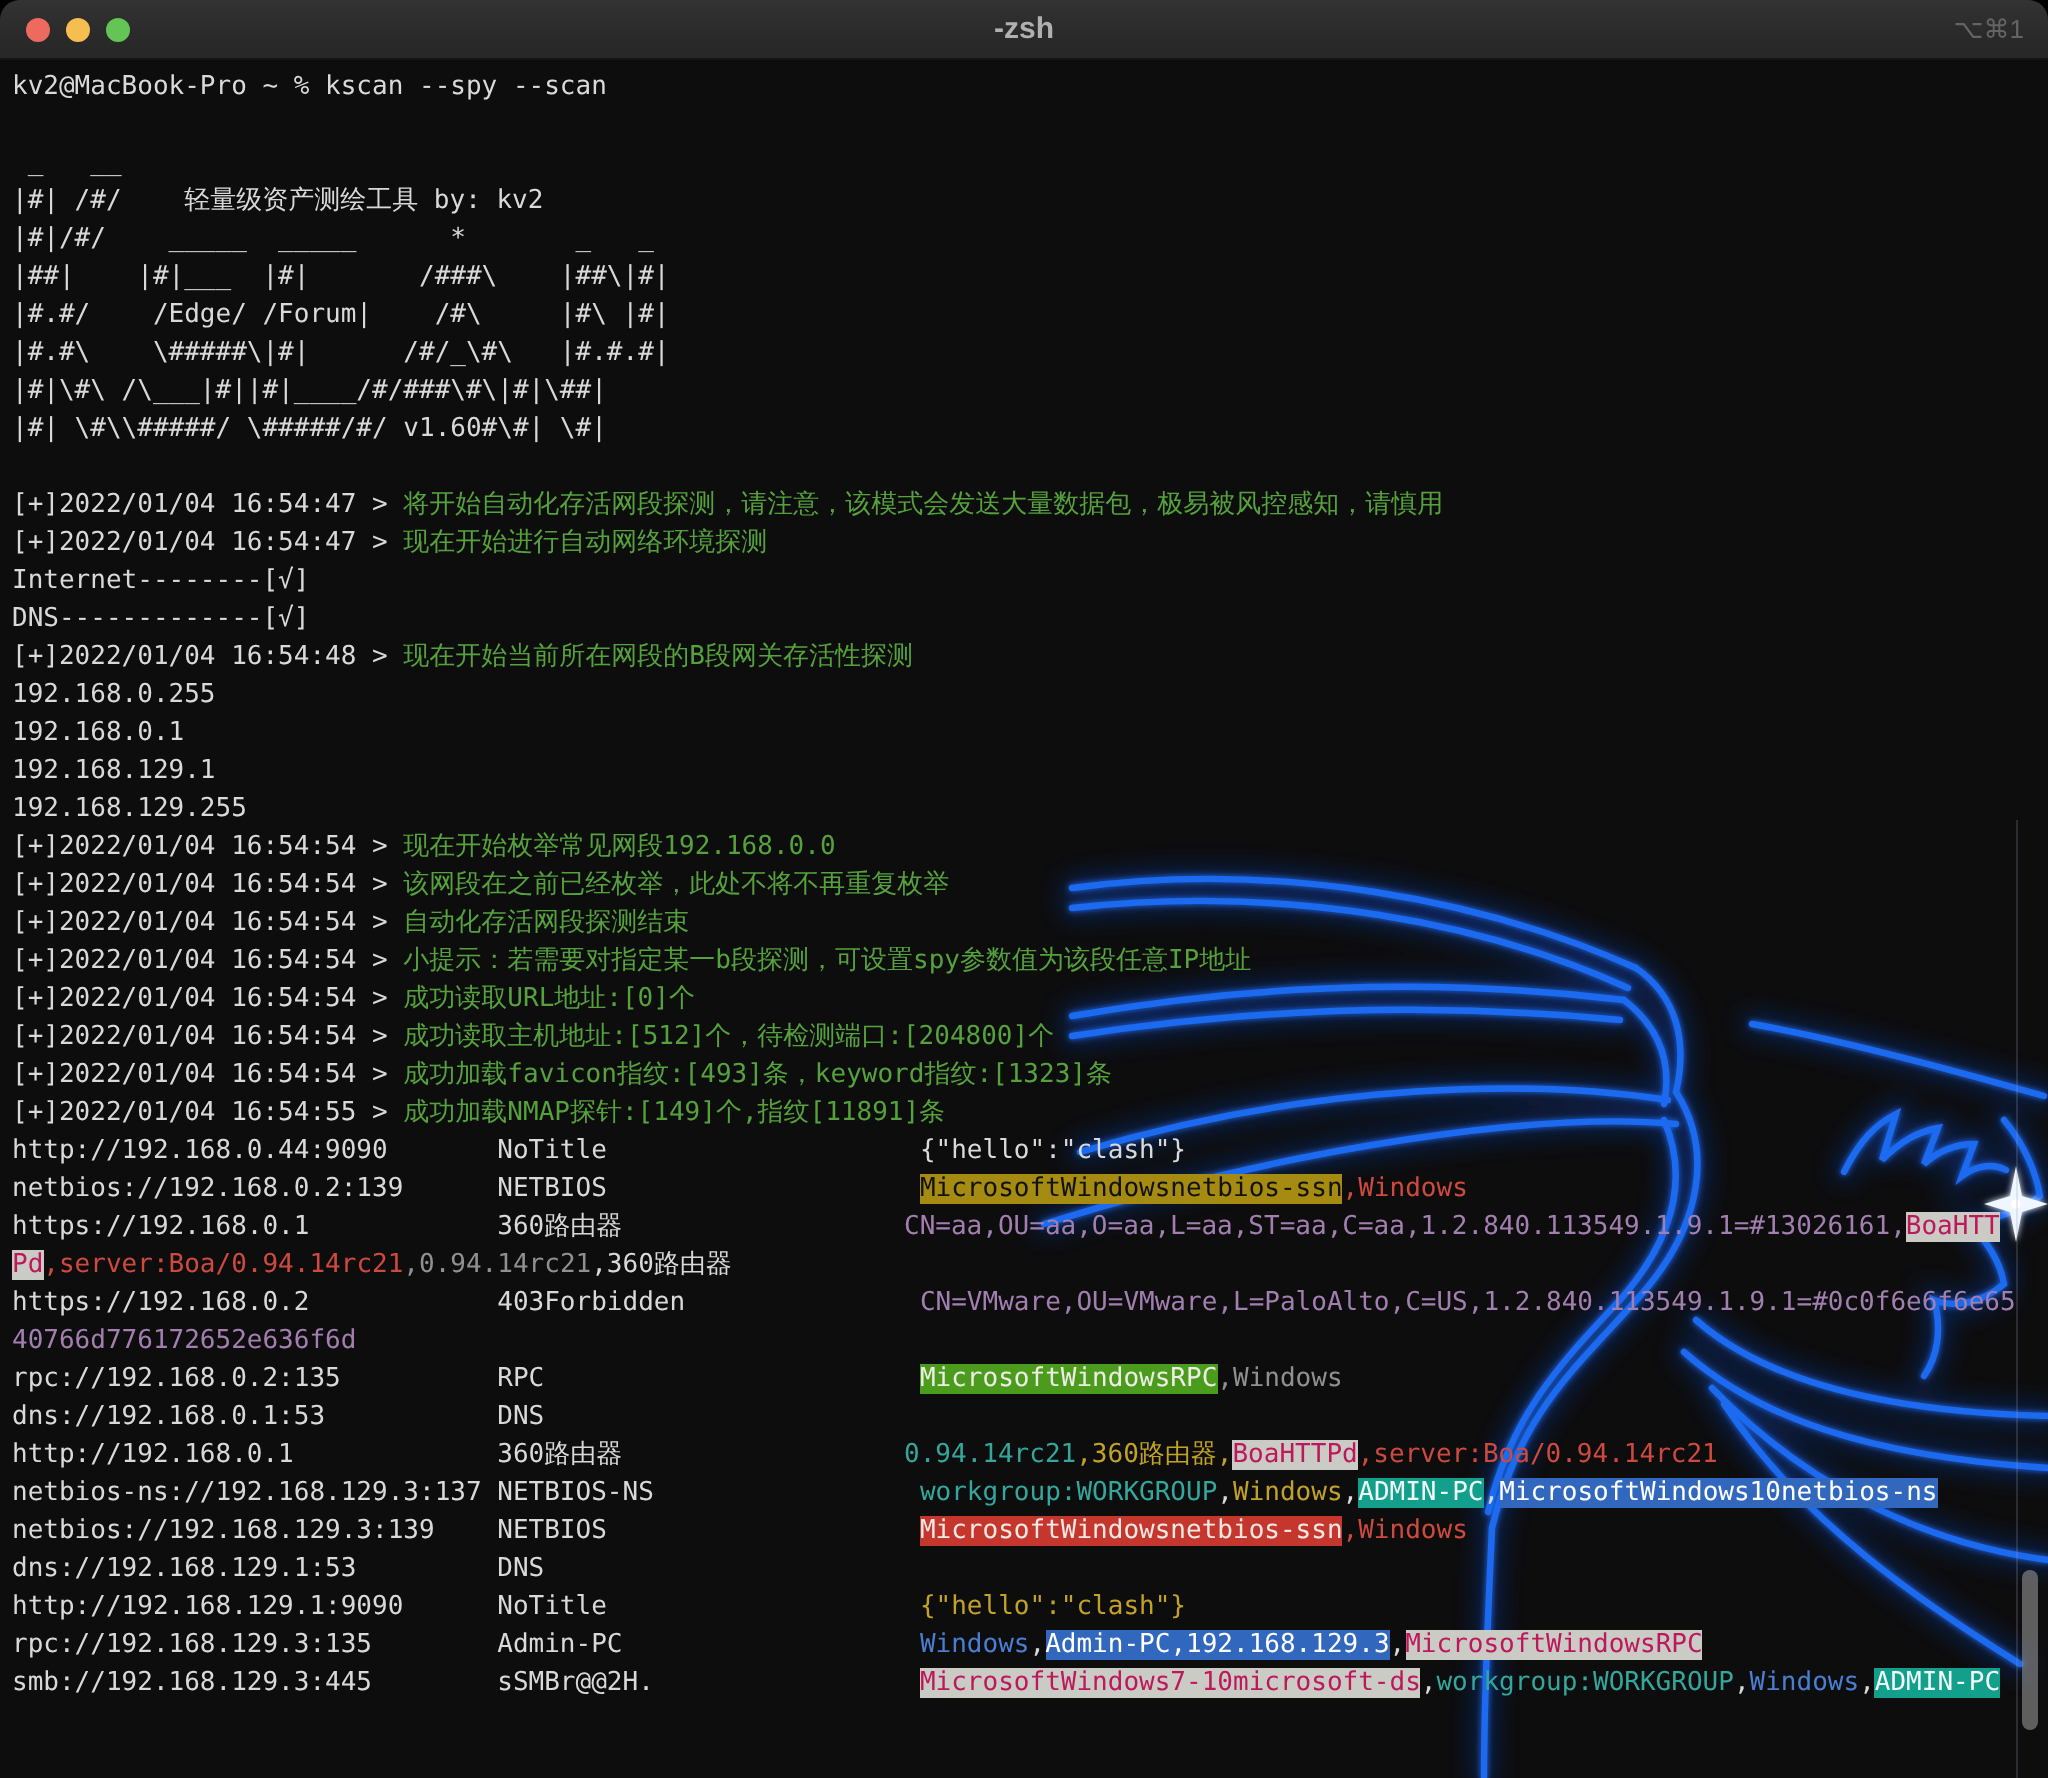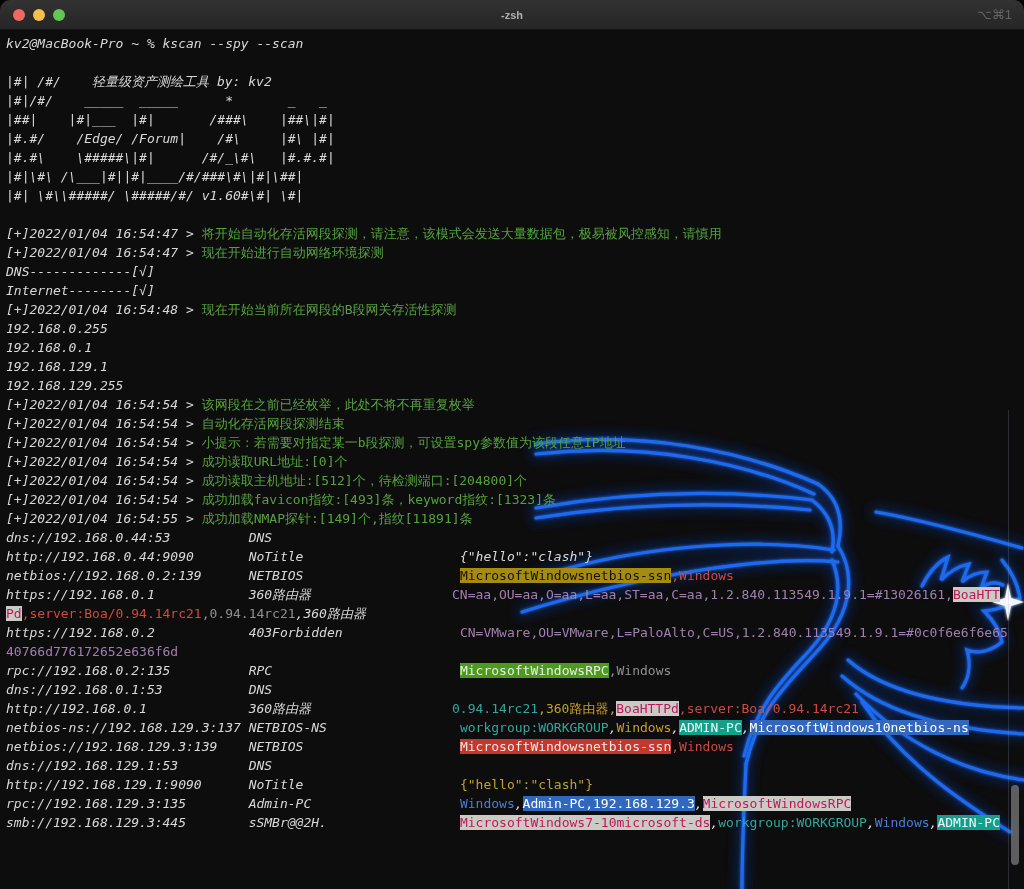--- a/index.html
+++ b/index.html
@@ -13,38 +13,38 @@
     position:relative;height:30px;
     background:linear-gradient(180deg,#333333 0%,#2a2a2a 60%,#272727 100%);
     border-bottom:1px solid #151515;box-sizing:border-box;
   }
   .traffic{position:absolute;top:9px;width:12px;height:12px;border-radius:50%;}
   #tl-close{left:13px;background:var(--tl-red,#ee6a5f);}
   #tl-min{left:33px;background:var(--tl-yellow,#f6be4f);}
   #tl-zoom{left:53px;background:var(--tl-green,#62c554);}
   #win-title{
     position:absolute;left:0;right:0;top:0;height:30px;line-height:30px;text-align:center;
-    color:var(--title-text,#b0b0b0);font-size:11px;font-weight:bold;
+    color:var(--title-text,#b0b0b0);font-size:15px;font-weight:bold;
     font-family:"Liberation Sans","DejaVu Sans",sans-serif;
   }
   #win-shortcut{
     position:absolute;right:12px;top:0;height:30px;line-height:30px;
     color:var(--shortcut-text,#646464);font-size:13px;
     font-family:"Liberation Sans","DejaVu Sans",sans-serif;
   }
   
   #dragon{position:absolute;left:0;top:0;width:1024px;height:889px;z-index:0;pointer-events:none;}
   
   #term{
     position:relative;z-index:1;padding:4px 0 0 6px;
     font-size:13px;
   }
   .line{height:19px;line-height:19px;white-space:pre;}
   .seg{white-space:pre;}
-  .w {color:var(--white,#d9d9d9);font-style:italic;}
+  .w {color:var(--white,#d9d9d9);}
   .g {color:var(--green,#55a23c);}
   .r {color:var(--red,#ce4a3f);}
   .y {color:var(--yellow,#c2a226);}
   .p {color:var(--purple,#a27fb0);}
   .c {color:var(--cyan,#33a79c);}
   .b {color:var(--blue,#497fd3);}
   .gy{color:var(--gray,#909090);}
   .hl-olive{background:var(--hl-olive,#a58b12);color:#12120a;}
   .hl-green{background:var(--hl-green,#4b9b1d);color:#ededE6;}
   .hl-red  {background:var(--hl-red,#c5372c);color:#f2e9e7;}
@@ -111,45 +111,46 @@
       <path d="M 1008 583 L 1011 598 L 1024 602 L 1011 606 L 1008 621 L 1005 606 L 992 602 L 1005 598 Z" fill="#f0f6ff"></path>
       <circle cx="1008" cy="602" r="2.4" fill="#ffffff"></circle>
     </g>
   </svg>
 
   <div id="edge-line"></div>
 
   <div id="term">
       <div class="line"><span class="seg w">kv2@MacBook-Pro ~ % kscan --spy --scan</span></div>
       <div class="line"></div>
+      <div class="line"><span class="seg w"> _   __</span></div>
       <div class="line"><span class="seg w">|#| /#/    轻量级资产测绘工具 by: kv2</span></div>
       <div class="line"><span class="seg w">|#|/#/    _____  _____      *       _   _</span></div>
       <div class="line"><span class="seg w">|##|    |#|___  |#|       /###\    |##\|#|</span></div>
       <div class="line"><span class="seg w">|#.#/    /Edge/ /Forum|    /#\     |#\ |#|</span></div>
       <div class="line"><span class="seg w">|#.#\    \#####\|#|      /#/_\#\   |#.#.#|</span></div>
       <div class="line"><span class="seg w">|#|\#\ /\___|#||#|____/#/###\#\|#|\##|</span></div>
       <div class="line"><span class="seg w">|#| \#\\#####/ \#####/#/ v1.60#\#| \#|</span></div>
       <div class="line"></div>
       <div class="line"><span class="seg w">[+]2022/01/04 16:54:47 &gt; </span><span class="seg g">将开始自动化存活网段探测，请注意，该模式会发送大量数据包，极易被风控感知，请慎用</span></div>
       <div class="line"><span class="seg w">[+]2022/01/04 16:54:47 &gt; </span><span class="seg g">现在开始进行自动网络环境探测</span></div>
+      <div class="line"><span class="seg w">Internet--------[√]</span></div>
       <div class="line"><span class="seg w">DNS-------------[√]</span></div>
-      <div class="line"><span class="seg w">Internet--------[√]</span></div>
       <div class="line"><span class="seg w">[+]2022/01/04 16:54:48 &gt; </span><span class="seg g">现在开始当前所在网段的B段网关存活性探测</span></div>
       <div class="line"><span class="seg w">192.168.0.255</span></div>
       <div class="line"><span class="seg w">192.168.0.1</span></div>
       <div class="line"><span class="seg w">192.168.129.1</span></div>
       <div class="line"><span class="seg w">192.168.129.255</span></div>
+      <div class="line"><span class="seg w">[+]2022/01/04 16:54:54 &gt; </span><span class="seg g">现在开始枚举常见网段192.168.0.0</span></div>
       <div class="line"><span class="seg w">[+]2022/01/04 16:54:54 &gt; </span><span class="seg g">该网段在之前已经枚举，此处不将不再重复枚举</span></div>
       <div class="line"><span class="seg w">[+]2022/01/04 16:54:54 &gt; </span><span class="seg g">自动化存活网段探测结束</span></div>
       <div class="line"><span class="seg w">[+]2022/01/04 16:54:54 &gt; </span><span class="seg g">小提示：若需要对指定某一b段探测，可设置spy参数值为该段任意IP地址</span></div>
       <div class="line"><span class="seg w">[+]2022/01/04 16:54:54 &gt; </span><span class="seg g">成功读取URL地址:[0]个</span></div>
       <div class="line"><span class="seg w">[+]2022/01/04 16:54:54 &gt; </span><span class="seg g">成功读取主机地址:[512]个，待检测端口:[204800]个</span></div>
       <div class="line"><span class="seg w">[+]2022/01/04 16:54:54 &gt; </span><span class="seg g">成功加载favicon指纹:[493]条，keyword指纹:[1323]条</span></div>
       <div class="line"><span class="seg w">[+]2022/01/04 16:54:55 &gt; </span><span class="seg g">成功加载NMAP探针:[149]个,指纹[11891]条</span></div>
-      <div class="line"><span class="seg w">dns://192.168.0.44:53          DNS</span></div>
       <div class="line"><span class="seg w">http://192.168.0.44:9090       NoTitle                    </span><span class="seg w">{"hello":"clash"}</span></div>
       <div class="line"><span class="seg w">netbios://192.168.0.2:139      NETBIOS                    </span><span class="seg hl-olive">MicrosoftWindowsnetbios-ssn</span><span class="seg r">,Windows</span></div>
       <div class="line"><span class="seg w">https://192.168.0.1            360路由器                  </span><span class="seg p">CN=aa,OU=aa,O=aa,L=aa,ST=aa,C=aa,1.2.840.113549.1.9.1=#13026161,</span><span class="seg hl-gray">BoaHTT</span></div>
       <div class="line"><span class="seg hl-gray">Pd</span><span class="seg r">,server:Boa/0.94.14rc21</span><span class="seg gy">,0.94.14rc21</span><span class="seg w">,360路由器</span></div>
       <div class="line"><span class="seg w">https://192.168.0.2            403Forbidden               </span><span class="seg p">CN=VMware,OU=VMware,L=PaloAlto,C=US,1.2.840.113549.1.9.1=#0c0f6e6f6e65</span></div>
       <div class="line"><span class="seg p">40766d776172652e636f6d</span></div>
       <div class="line"><span class="seg w">rpc://192.168.0.2:135          RPC                        </span><span class="seg hl-green">MicrosoftWindowsRPC</span><span class="seg gy">,Windows</span></div>
       <div class="line"><span class="seg w">dns://192.168.0.1:53           DNS</span></div>
       <div class="line"><span class="seg w">http://192.168.0.1             360路由器                  </span><span class="seg c">0.94.14rc21</span><span class="seg y">,360路由器,</span><span class="seg hl-gray">BoaHTTPd</span><span class="seg r">,server:Boa/0.94.14rc21</span></div>
       <div class="line"><span class="seg w">netbios-ns://192.168.129.3:137 NETBIOS-NS                 </span><span class="seg c">workgroup:WORKGROUP</span><span class="seg w">,</span><span class="seg y">Windows</span><span class="seg w">,</span><span class="seg hl-teal">ADMIN-PC</span><span class="seg w">,</span><span class="seg hl-blue">MicrosoftWindows10netbios-ns</span></div>

